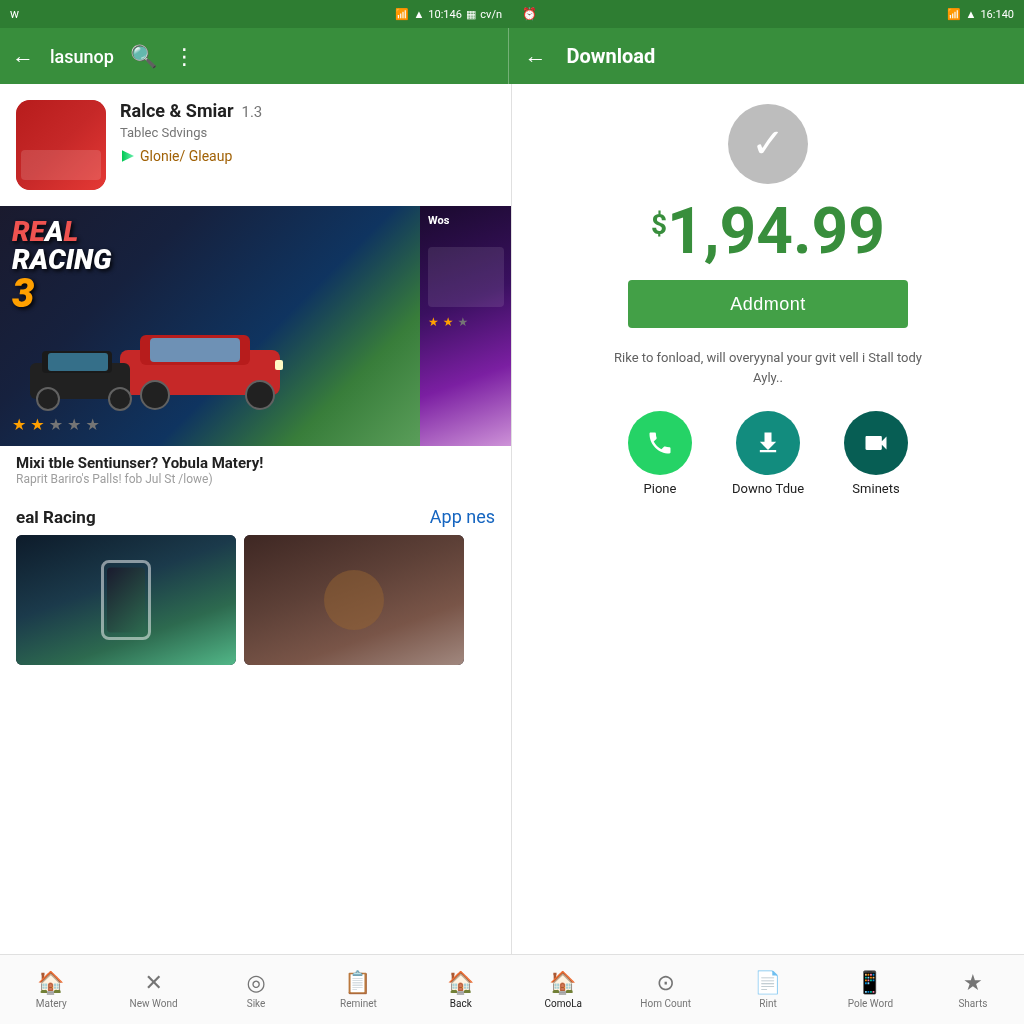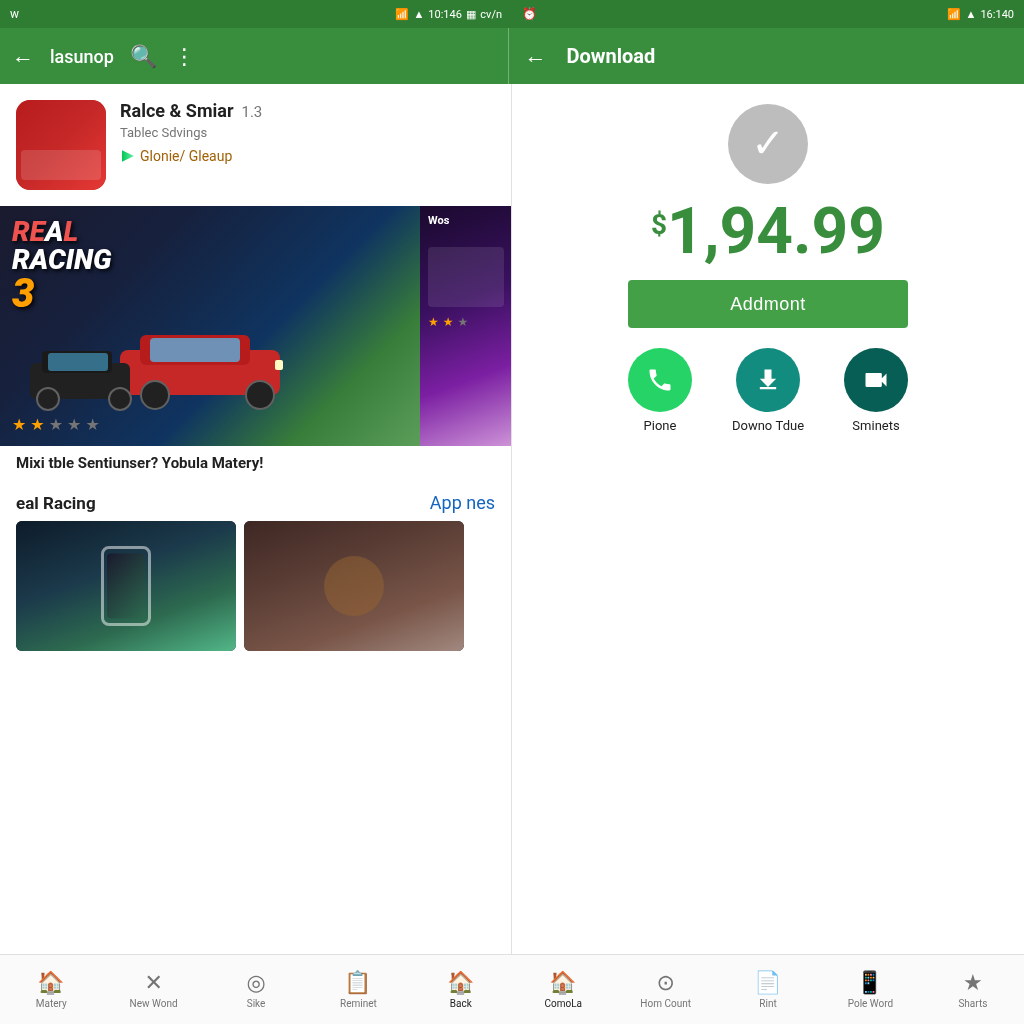--- a/index.html
+++ b/index.html
@@ -491,20 +491,21 @@
             <span class="star" style="font-size:12px;">★</span>
             <span class="star" style="font-size:12px;">★</span>
             <span class="star-empty" style="font-size:12px;">★</span>
           </div>
         </div>
       </div>
     </div>
 
     <div class="app-desc-card">
       <div class="app-card-title">Mixi tble Sentiunser? Yobula Matery!</div>
+      <div class="app-card-sub">Raprit Bariro's Palls! fob Jul St /lowe)</div>
     </div>
 
     <div class="section-header">
       <span class="section-title">eal Racing</span>
       <span class="section-link">App nes</span>
     </div>
 
     <div class="thumb-strip">
       <div class="thumb-item">
         <div style="width:100%;height:100%;background:linear-gradient(160deg,#0d1b2a 0%,#1b3a4b 40%,#2d6a4f 70%,#52b788 100%);position:relative;">
@@ -529,20 +530,22 @@
       <span class="check-mark">✓</span>
     </div>
 
     <div class="price-display">
       <span class="price-dollar">$</span>
       <span class="price-main">1,94.99</span>
     </div>
 
     <button class="add-button">Addmont</button>
 
+    <p class="desc-text">Rike to fonload, will overyynal your gvit
+vell i Stall tody Ayly..</p>
 
     <div class="app-icons-row">
       <div class="app-icon-item">
         <div class="circle-icon circle-green">
           <svg width="28" height="28" viewBox="0 0 24 24" fill="white">
             <path d="M6.6 10.8c1.4 2.8 3.8 5.1 6.6 6.6l2.2-2.2c.3-.3.7-.4 1-.2 1.1.4 2.3.6 3.6.6.6 0 1 .4 1 1V20c0 .6-.4 1-1 1-9.4 0-17-7.6-17-17 0-.6.4-1 1-1h3.5c.6 0 1 .4 1 1 0 1.3.2 2.5.6 3.6.1.3 0 .7-.2 1L6.6 10.8z"></path>
           </svg>
         </div>
         <span class="icon-label">Pione</span>
       </div>

